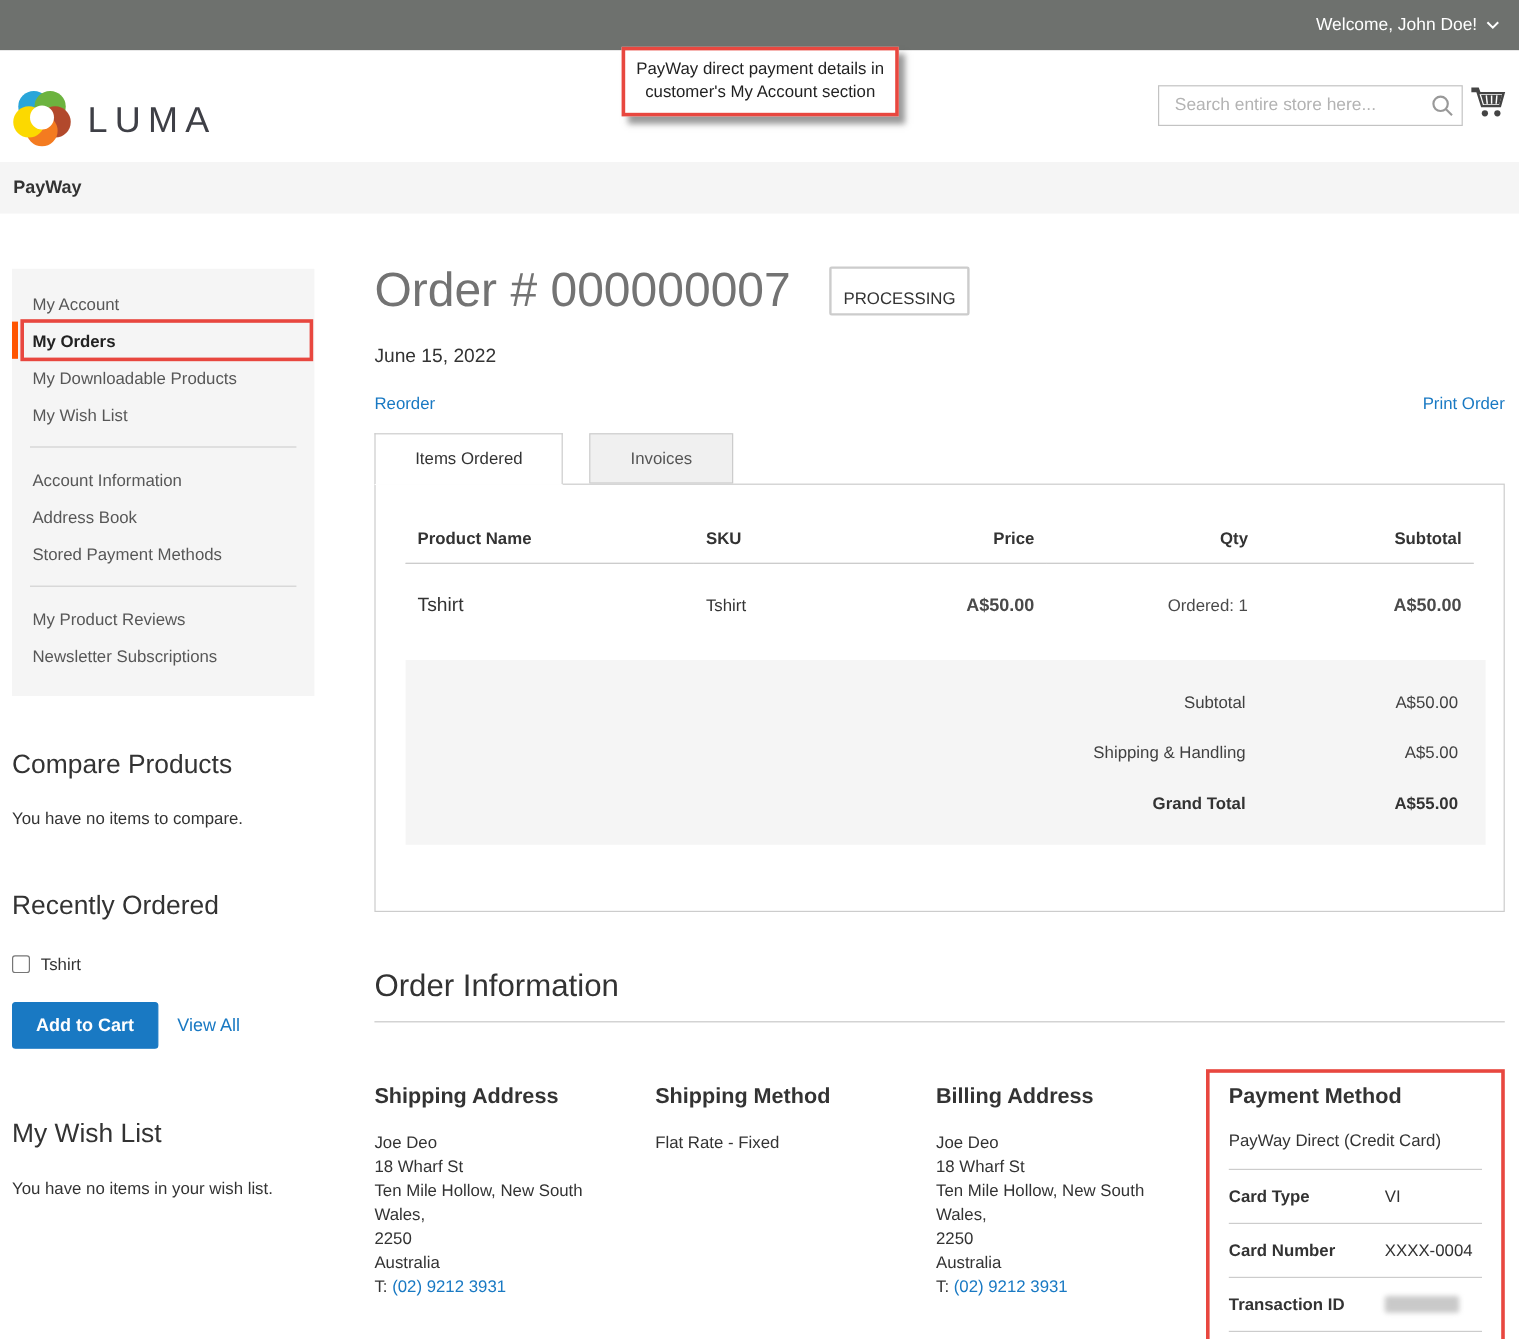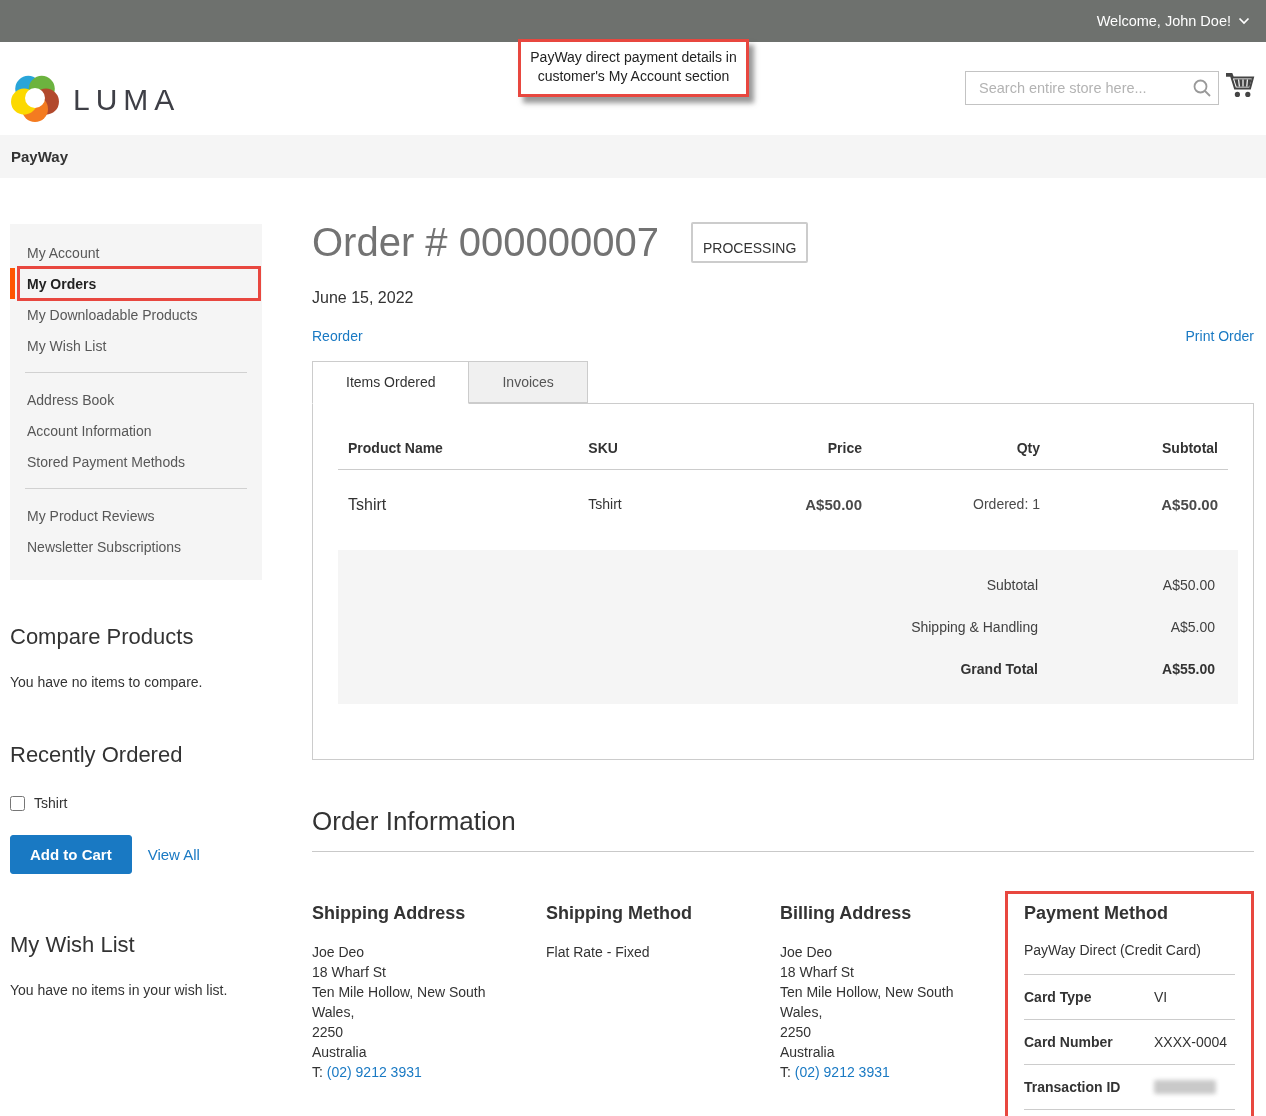--- a/index.html
+++ b/index.html
@@ -51,21 +51,21 @@
 
   
   .order-header { margin-top:42px; display:flex; align-items:center; }
   .order-title { font-size:40px; font-weight:300; color:#737373; }
   .status-badge { margin-left:32px; border:2px solid #ccc; border-radius:2px; padding:16px 10px 5px; font-size:14px; color:#333; }
   .order-date { margin-top:24px; font-size:16px; }
   .order-actions { margin-top:21px; display:flex; justify-content:space-between; font-size:14px; }
   .link { color:#1979c3; text-decoration:none; cursor:pointer; }
 
   
-  .tabs { display:flex; margin-top:17px; position:relative; z-index:2; }
+  .tabs { display:flex; margin-top:17px; position:relative; z-index:2;gap:23px; }
   .tab { padding:12px 33px; border:1px solid #ccc; background:#f0f0f0; font-size:14px; color:#555; cursor:pointer; }
   .tab + .tab { margin-left:-1px; }
   .tab.active { background:#fff; color:#333; border-bottom-color:#fff; margin-bottom:-1px; }
   .tab-content { border:1px solid #ccc; background:#fff; padding:10px 0 55px; position:relative; z-index:1; }
   table.order-items { width:calc(100% - 50px); margin:14px 25px 0; border-collapse:collapse; }
   .order-items th { text-align:left; font-size:14px; color:#333; padding:12px 10px 13px; border-bottom:1px solid #ccc; font-weight:bold; }
   .order-items td { padding:26px 10px 30px; vertical-align:top; }
   .r { text-align:right !important; }
   td.c-name { font-size:16px; }
   td.c-sku { font-size:14px; }
@@ -161,22 +161,22 @@
 
       <div class="account-nav">
         <div class="nav-item">My Account</div>
         <div class="nav-item current">
           <span>My Orders</span>
           <div class="nav-annotation"></div>
         </div>
         <div class="nav-item">My Downloadable Products</div>
         <div class="nav-item">My Wish List</div>
         <div class="nav-divider"></div>
+        <div class="nav-item">Account Information</div>
         <div class="nav-item">Address Book</div>
-        <div class="nav-item">Account Information</div>
         <div class="nav-item">Stored Payment Methods</div>
         <div class="nav-divider"></div>
         <div class="nav-item">My Product Reviews</div>
         <div class="nav-item">Newsletter Subscriptions</div>
       </div>
 
       <div class="side-title compare-title">Compare Products</div>
       <div class="side-empty">You have no items to compare.</div>
 
       <div class="side-title recent-title">Recently Ordered</div>

